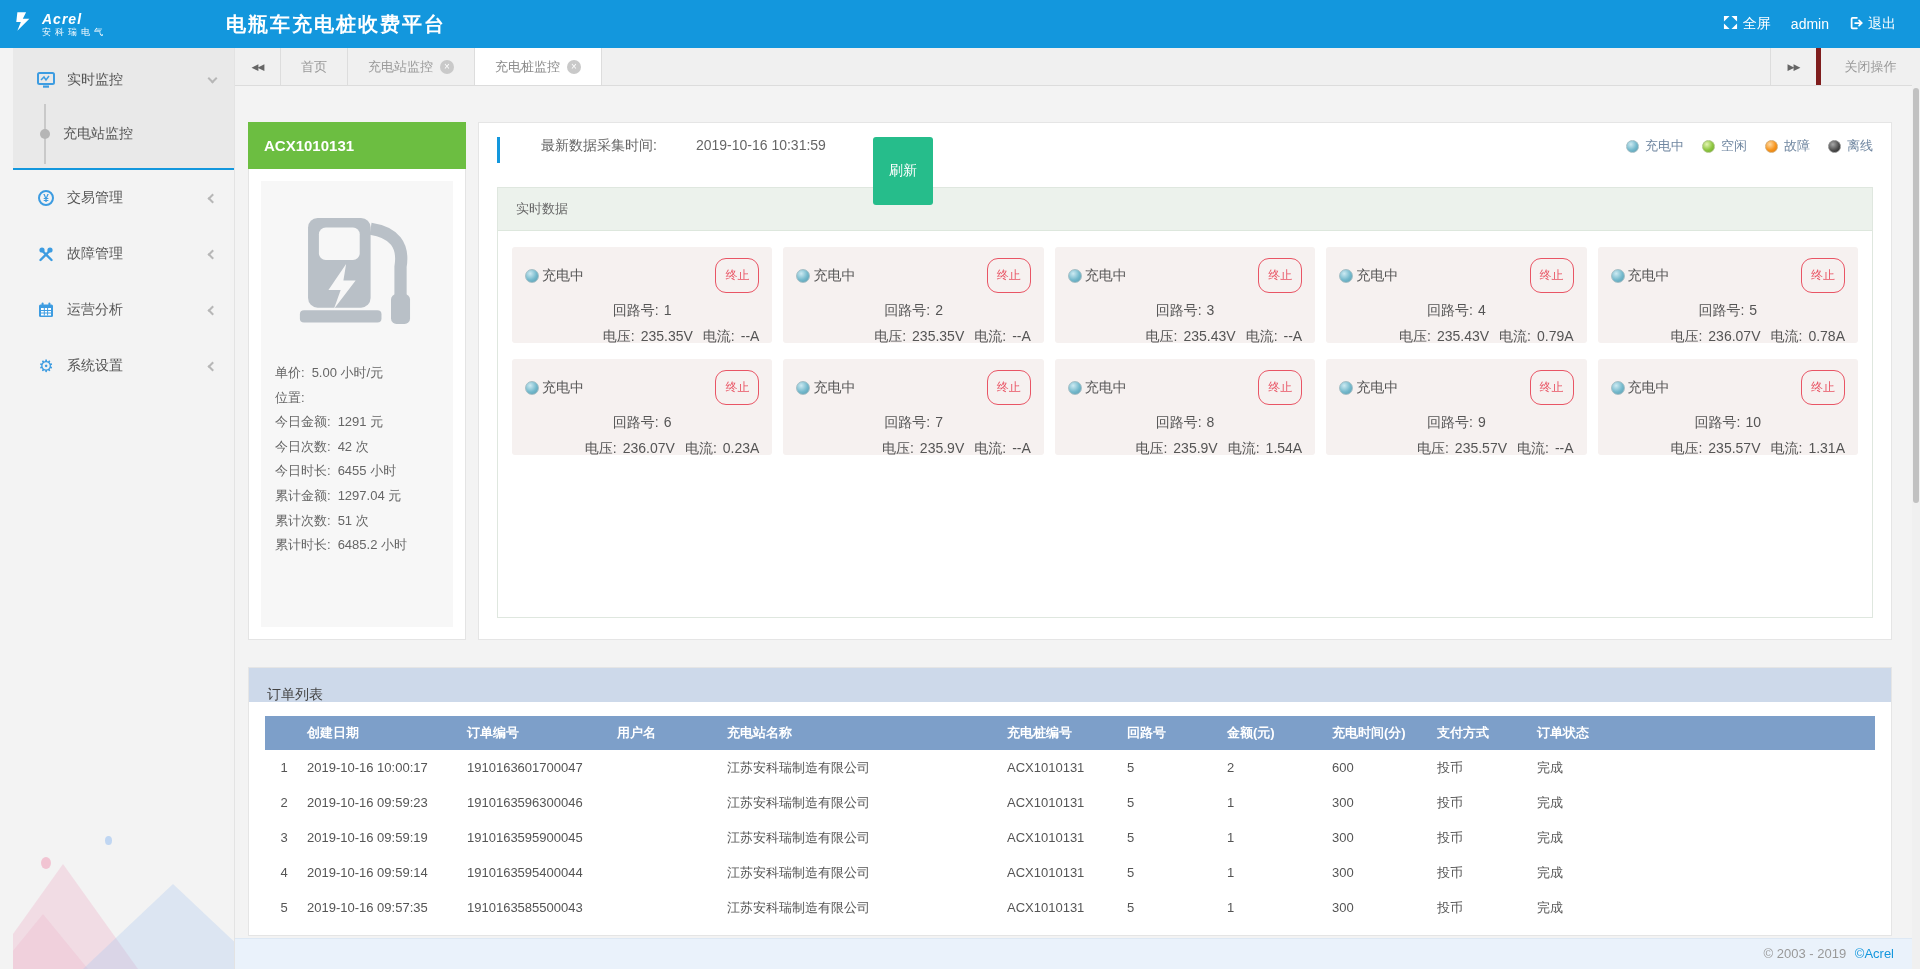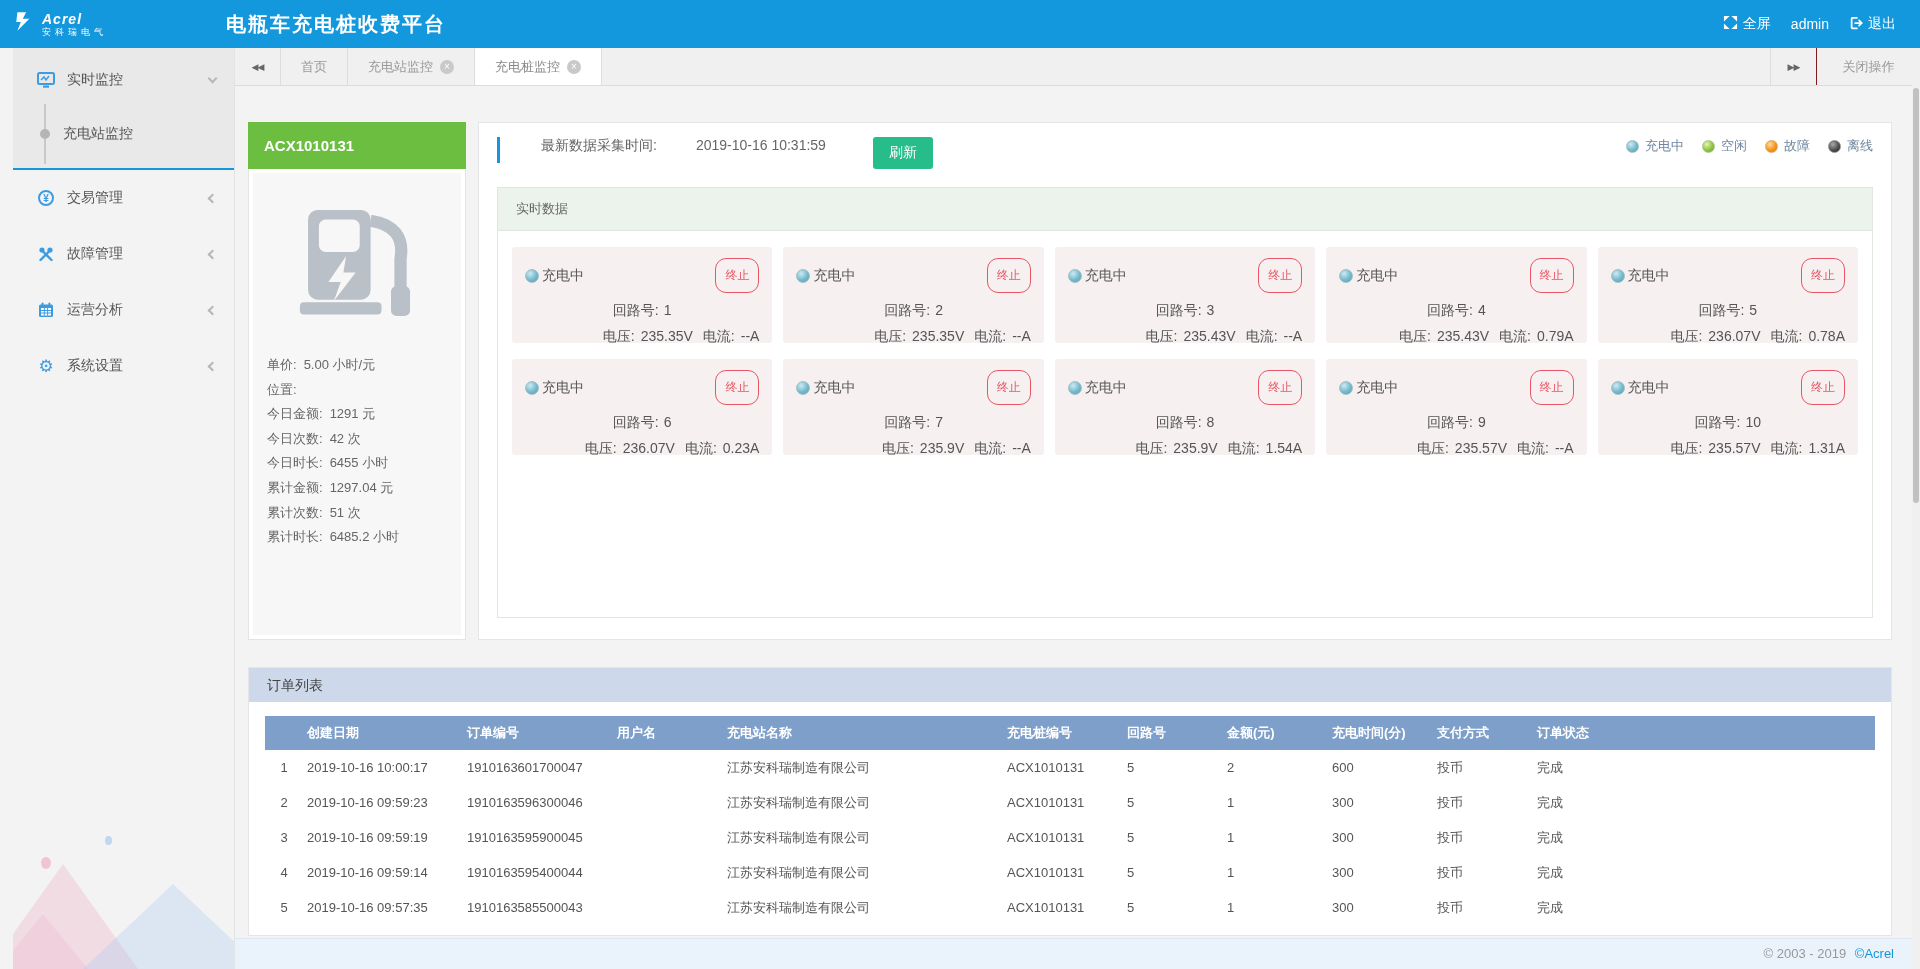--- a/index.html
+++ b/index.html
@@ -44,41 +44,41 @@
   .main { flex:1; display:flex; flex-direction:column; overflow:hidden; }
 
   
   .tabbar { height:38px; flex:0 0 38px; background:#f0f0f0; border-bottom:1px solid #dcdcdc; display:flex; align-items:stretch; }
   .tab-nav { width:46px; display:flex; align-items:center; justify-content:center; border-right:1px solid #ddd; color:#666; cursor:pointer; font-size:9px; letter-spacing:-1px; }
   .tab-nav.rightnav { border-right:none; border-left:1px solid #ddd; }
   .tab { display:flex; align-items:center; gap:7px; padding:0 20px; font-size:13px; color:#999; border-right:1px solid #ddd; cursor:pointer; }
   .tab.active { background:#fff; color:#8a8a8a; }
   .tab-close { width:14px; height:14px; border-radius:50%; background:#c9c9c9; color:#fff; font-size:10px; line-height:14px; text-align:center; display:inline-block; cursor:pointer; }
   .tab-spacer { flex:1; }
-  .tab-ops { width:104px; display:flex; align-items:center; justify-content:center; font-size:13px; color:#999; border-left:1px solid #7f1d1d; cursor:pointer; }
+  .tab-ops { width:104px; display:flex; align-items:center; justify-content:center; font-size:13px; color:#999; border-left:5px solid #7f1d1d; cursor:pointer; }
 
   
   .content { flex:1; background:#f3f3f3; padding:36px 28px 0 13px; overflow:hidden; }
   .content-row { display:flex; gap:12px; }
 
   
   .station-card { width:218px; flex:0 0 218px; }
   .station-header { height:47px; background:#6cbe41; color:#fff; font-size:15px; font-weight:bold; display:flex; align-items:center; padding:0 16px; }
-  .station-body { background:#fff; border:1px solid #e4e4e4; border-top:none; height:471px; padding:4px; }
+  .station-body { background:#fff; border:1px solid #e4e4e4; border-top:none; height:471px; padding:12px; }
   .station-inner { background:#f7f7f7; height:100%; padding:14px 14px 0; }
   .pile-icon-wrap { display:flex; justify-content:center; padding:12px 0 18px; }
   .stat-line { display:flex; gap:7px; font-size:13px; color:#666; line-height:24.6px; white-space:nowrap; }
 
   
   .right-panel { flex:1; background:#fff; border:1px solid #e5e5e5; height:518px; padding:14px 18px; }
   .refresh-row { display:flex; align-items:flex-start; height:40px;gap:31px; }
   .vbar { width:3px; height:26px; background:#1397dd; margin-right:10px; }
   .collect-label, .collect-time { font-size:14px; color:#666; }
   .collect-time { margin-left:8px; }
-  .refresh-btn { margin-left:16px; background:#26bd8b; color:#fff; border:none; border-radius:3px; font-size:14px; padding:7px 16px; cursor:pointer; font-family:inherit; }
+  .refresh-btn { margin-left:16px; background:#26bd8b; color:#fff; border:none; border-radius:3px; font-size:14px; padding:25px 16px; cursor:pointer; font-family:inherit; }
   .legend { margin-left:auto; display:flex; align-items:center; gap:18px; }
   .legend-item { display:flex; align-items:center; gap:6px; font-size:13px; color:#6f86a0; }
   .sphere { width:13px; height:13px; border-radius:50%; display:inline-block; flex:0 0 auto; }
   .s-blue   { background:radial-gradient(circle at 35% 30%, #cdeaf2, #74b9cc 55%, #569aae); border:1px solid #a5bfc6; }
   .s-green  { background:radial-gradient(circle at 35% 30%, #e4f4b2, #8dc63f 55%, #6fa52c); border:1px solid #aec687; }
   .s-orange { background:radial-gradient(circle at 35% 30%, #ffd9a0, #f7941d 55%, #d97a0a); border:1px solid #d6ad74; }
   .s-black  { background:radial-gradient(circle at 35% 30%, #a8a8a8, #4a4a4a 60%, #222); border:1px solid #8d8d8d; }
 
   .rt-box { margin-top:10px; border:1px solid #dfe7df; }
   .rt-header { background:#ecf2ec; border-bottom:1px solid #dde7dd; font-size:13px; color:#666; padding:12px 18px; }
@@ -90,21 +90,21 @@
   .card-status { font-size:14px; color:#555; margin-left:3px; }
   .stop-btn { margin-left:auto; background:transparent; border:1px solid #e95565; color:#e95565; border-radius:11px; font-size:12px; padding:8px 9px; cursor:pointer; font-family:inherit; }
   .card-circuit { text-align:center; margin-top:9px; font-size:14px; color:#555; }
   .card-circuit .v { margin-left:5px; }
   .card-vals { text-align:right; margin-top:8px; font-size:14px; color:#555; }
   .card-vals .v { margin:0 10px 0 6px; }
   .card-vals .v:last-child { margin-right:0; }
 
   
   .orders-panel { margin-top:27px; background:#fff; border:1px solid #e5e5e5; }
-  .orders-header { height:34px; background:#cdd9ea; color:#444; font-size:14px; line-height:34px; padding:0 18px; }
+  .orders-header { height:34px; background:#cdd9ea; color:#444; font-size:14px; line-height:34px; padding:9px 18px; }
   .orders-body { padding:14px 16px 10px; }
   table.orders { width:100%; border-collapse:collapse; table-layout:fixed; }
   table.orders th { background:#7d9fc9; color:#fff; font-size:13px; font-weight:bold; text-align:left; height:34px; padding:0 4px; }
   table.orders td { height:35px; font-size:13px; color:#555; padding:0 4px; white-space:nowrap; overflow:hidden; }
   td.idx, th.idx { text-align:center; }
 
   
   .footer { height:31px; flex:0 0 31px; background:#eaf2fb; border-top:1px solid #dde8f4; text-align:right; line-height:30px; font-size:13px; color:#999; padding-right:26px; }
   .footer .brand { color:#1397dd; margin-left:5px; cursor:pointer; }
 

